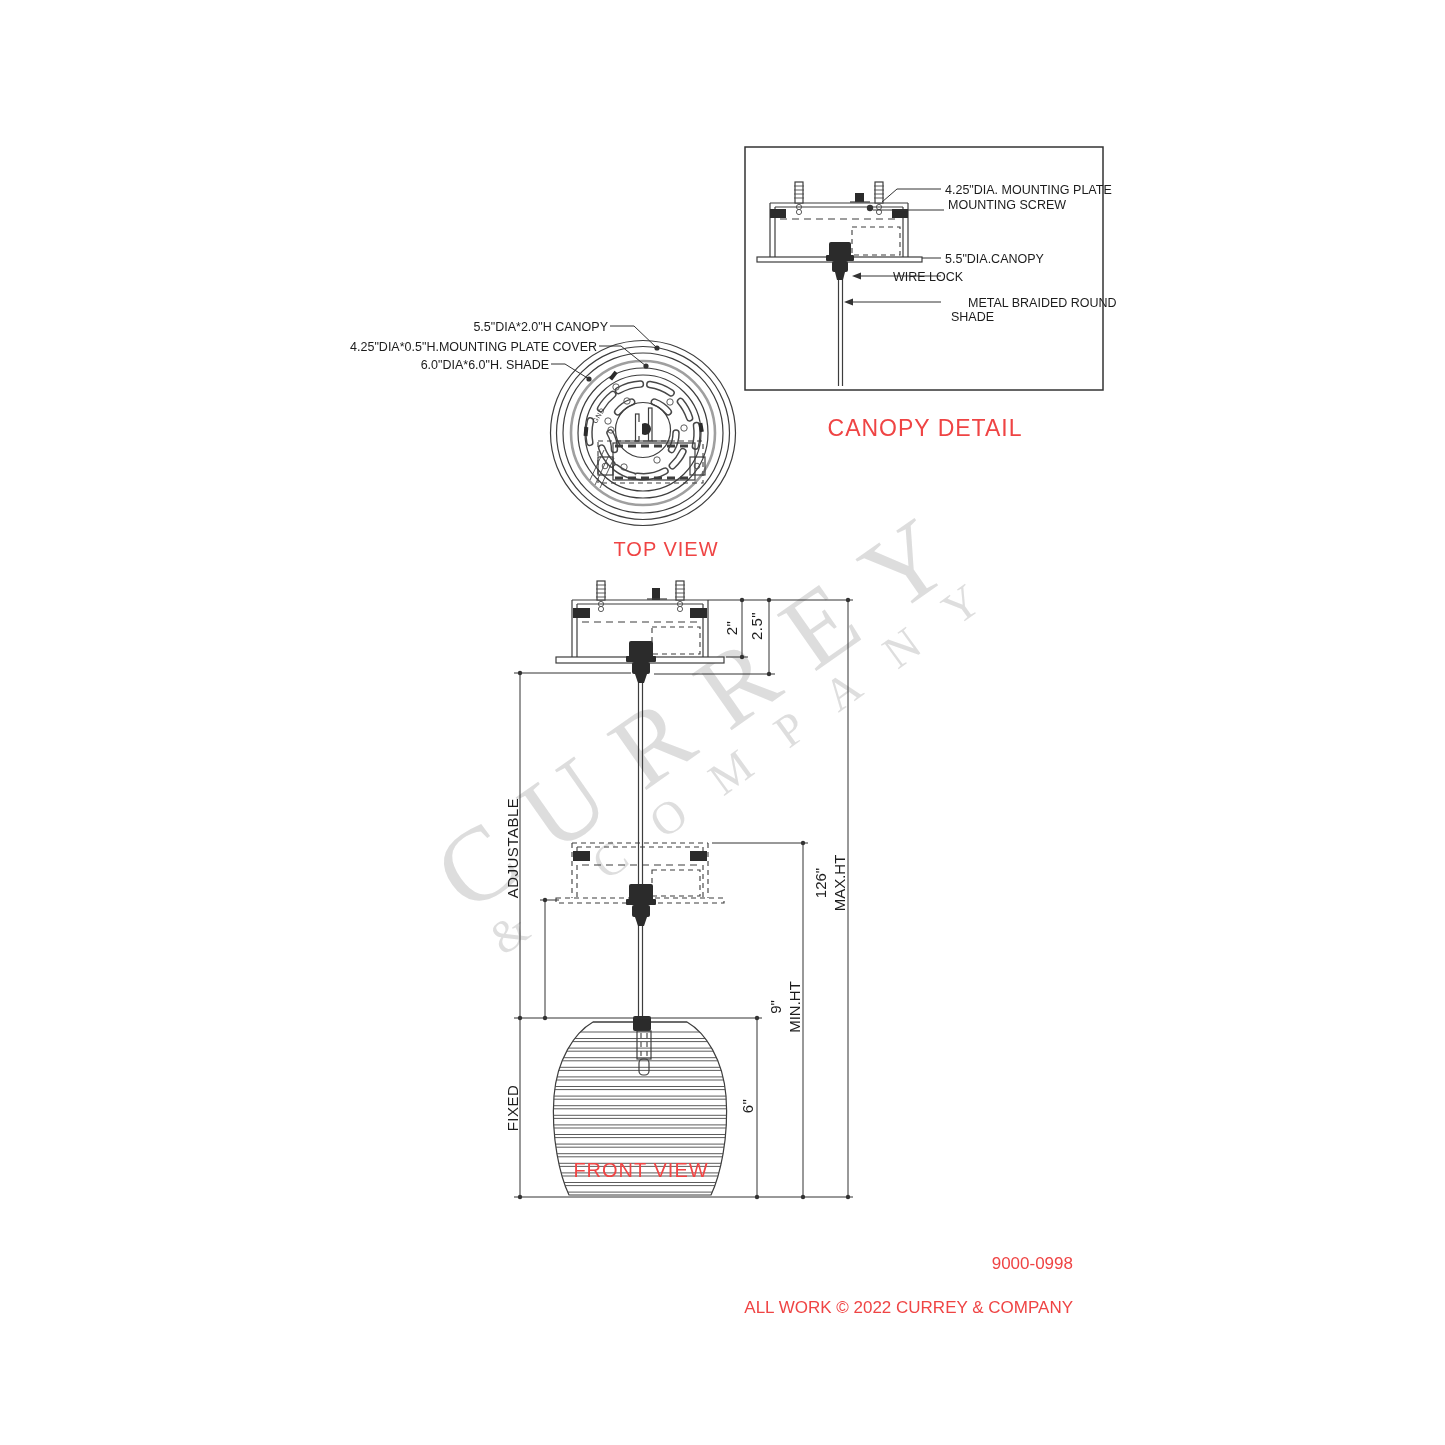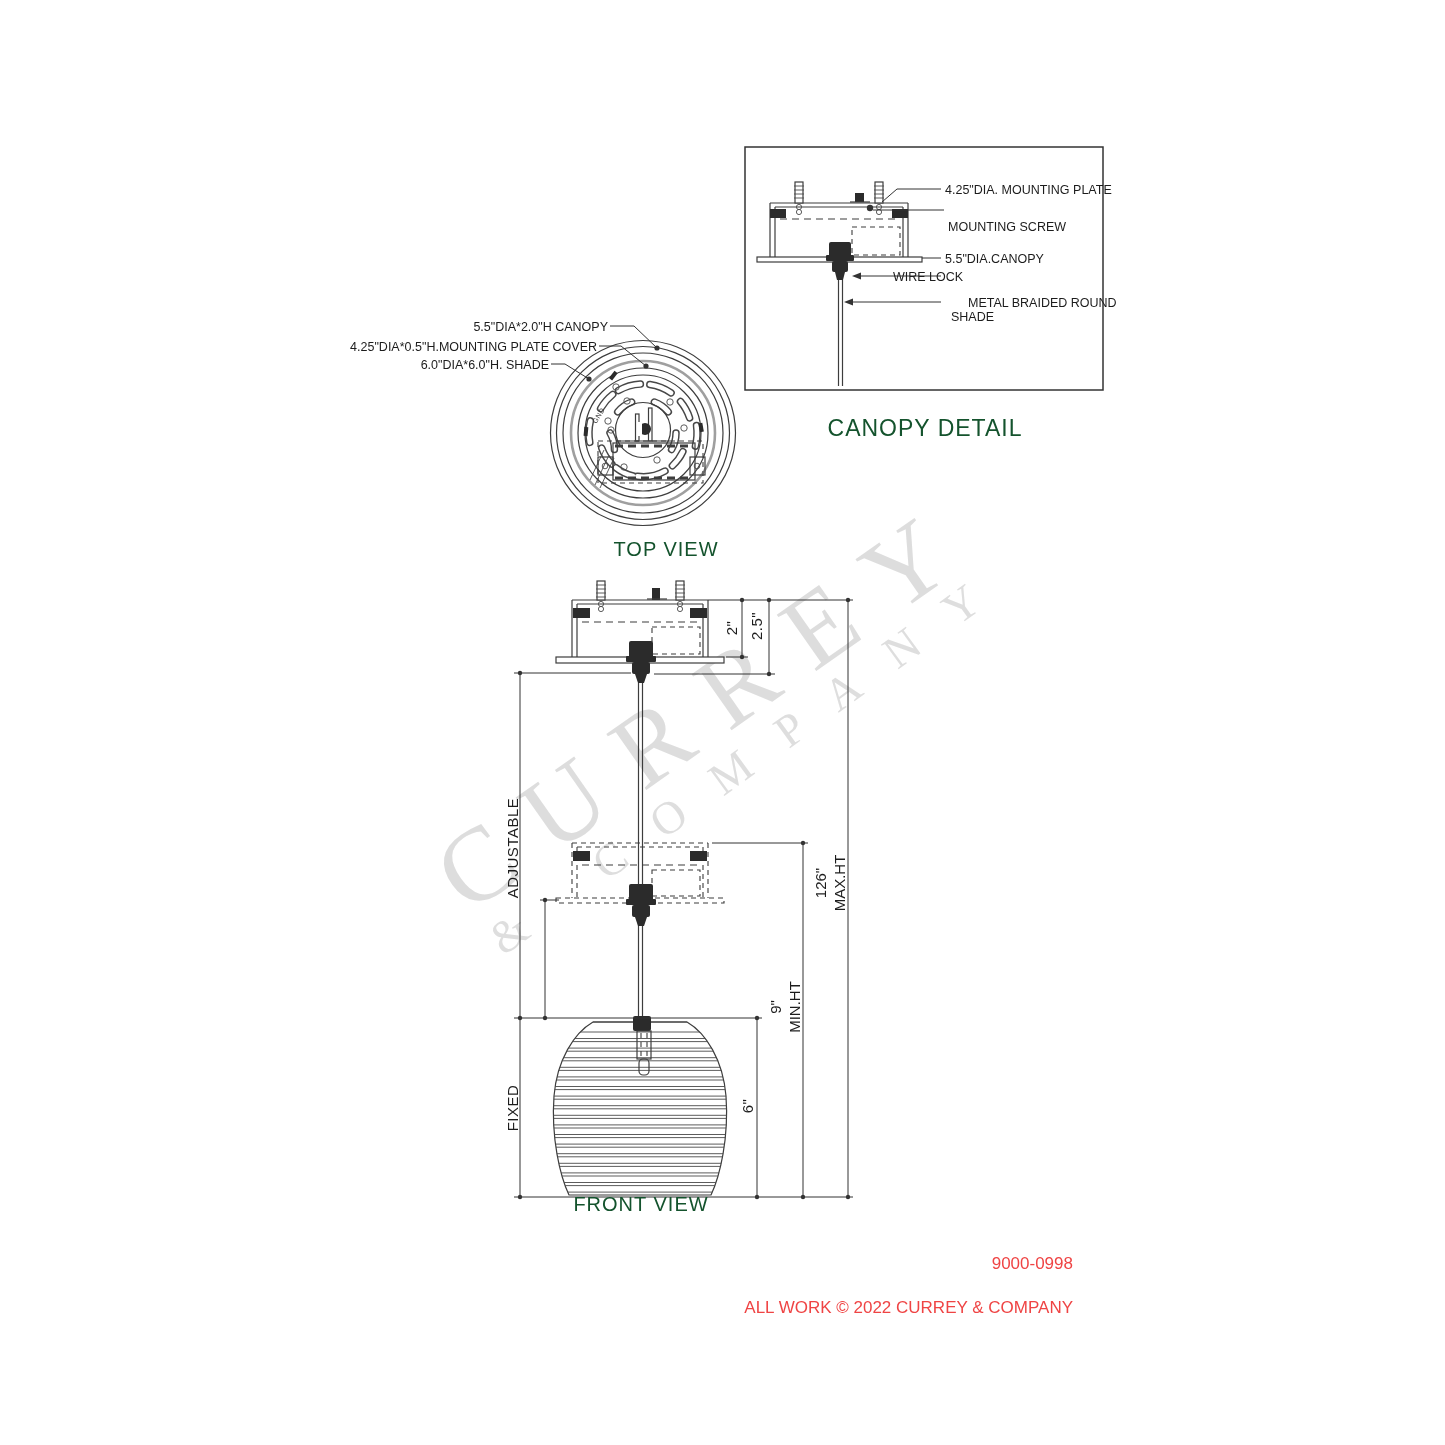--- a/index.html
+++ b/index.html
@@ -17,21 +17,21 @@
   .dim { stroke:#333333; stroke-width:1; fill:none; }
   .blk { fill:#2b2b2b; stroke:none; }
   .dot { fill:#333333; stroke:none; }
   .so  { fill:none; stroke:#474747; stroke-width:7.5; stroke-linecap:round; }
   .si  { fill:none; stroke:#ffffff; stroke-width:4.6; stroke-linecap:round; }
   .band{ fill:none; stroke:#9f9f9f; stroke-width:2.6; }
 
   
   .lbl { position:absolute; color:#1c1c1c; font-size:12.5px; white-space:nowrap; }
   .rlbl{ position:absolute; color:#1c1c1c; font-size:12.5px; white-space:nowrap; text-align:right; }
-  .title { position:absolute; color:#14532d; font-size:20px; white-space:nowrap;
+  .title { position:absolute; color:#ef4444; font-size:20px; white-space:nowrap;
            transform:translate(-50%,-50%); letter-spacing:1px; }
   .bigtitle { font-size:23px; }
   .rot { position:absolute; color:#1c1c1c; font-size:15px; white-space:nowrap;
          transform:translate(-50%,-50%) rotate(-90deg); letter-spacing:0.5px; }
   .rot2 { position:absolute; color:#1c1c1c; font-size:15px;
           transform:translate(-50%,-50%) rotate(-90deg); text-align:center; line-height:1.25; }
   .rot2 span { display:block; white-space:nowrap; }
   .footer { position:absolute; right:372px; color:#ef4444; font-size:17px; white-space:nowrap; }
   .gnd { position:absolute; color:#3a3a3a; font-size:7px; transform:rotate(-58deg); letter-spacing:0.5px; }
 
@@ -351,21 +351,21 @@
       <circle class="dot" cx="545" cy="900" r="2.2"></circle>
         <circle class="dot" cx="545" cy="1018" r="2.2"></circle>
       <circle class="dot" cx="757" cy="1018" r="2.2"></circle>
         <circle class="dot" cx="757" cy="1197" r="2.2"></circle>
       <circle class="dot" cx="803" cy="843" r="2.2"></circle>
         <circle class="dot" cx="803" cy="1197" r="2.2"></circle>
     </g>
   </svg>
 
   <div class="lbl" style="left:945px; top:183px;">4.25"DIA. MOUNTING PLATE</div>
-  <div class="lbl" style="left:948px; top:220px;">MOUNTING SCREW</div>
+  <div class="lbl" style="left:948px; top:198px;">MOUNTING SCREW</div>
   <div class="lbl" style="left:945px; top:252px;">5.5"DIA.CANOPY</div>
   <div class="lbl" style="left:893px; top:270px;">WIRE LOCK</div>
   <div class="lbl" style="left:968px; top:296px;">METAL BRAIDED ROUND</div>
   <div class="lbl" style="left:951px; top:310px;">SHADE</div>
   <div class="title bigtitle" style="left:925px; top:428px;">CANOPY DETAIL</div>
 
   <div class="rlbl" style="right:837px; top:320px;">5.5"DIA*2.0"H CANOPY</div>
   <div class="rlbl" style="right:848px; top:340px;">4.25"DIA*0.5"H.MOUNTING PLATE COVER</div>
   <div class="rlbl" style="right:896px; top:358px;">6.0"DIA*6.0"H. SHADE</div>
   <div class="gnd" style="left:590px; top:412px;">GND</div>
@@ -377,18 +377,18 @@
   <div class="rot" style="left:512px; top:1108px;">FIXED</div>
   <div class="rot" style="left:747px; top:1106px;">6"</div>
   <div class="rot2" style="left:786px; top:1007px;">
     <span>9"</span>
     <span>MIN.HT</span>
   </div>
   <div class="rot2" style="left:831px; top:883px;">
     <span>126"</span>
     <span>MAX.HT</span>
   </div>
-  <div class="title" style="left:641px; top:1204px;">FRONT VIEW</div>
+  <div class="title" style="left:641px; top:1170px;">FRONT VIEW</div>
 
   <div class="footer" style="top:1254px;">9000-0998</div>
   <div class="footer" style="top:1279px;margin-top:19px;">ALL WORK © 2022 CURREY &amp; COMPANY</div>
 
 </div>
 
 </body></html>

